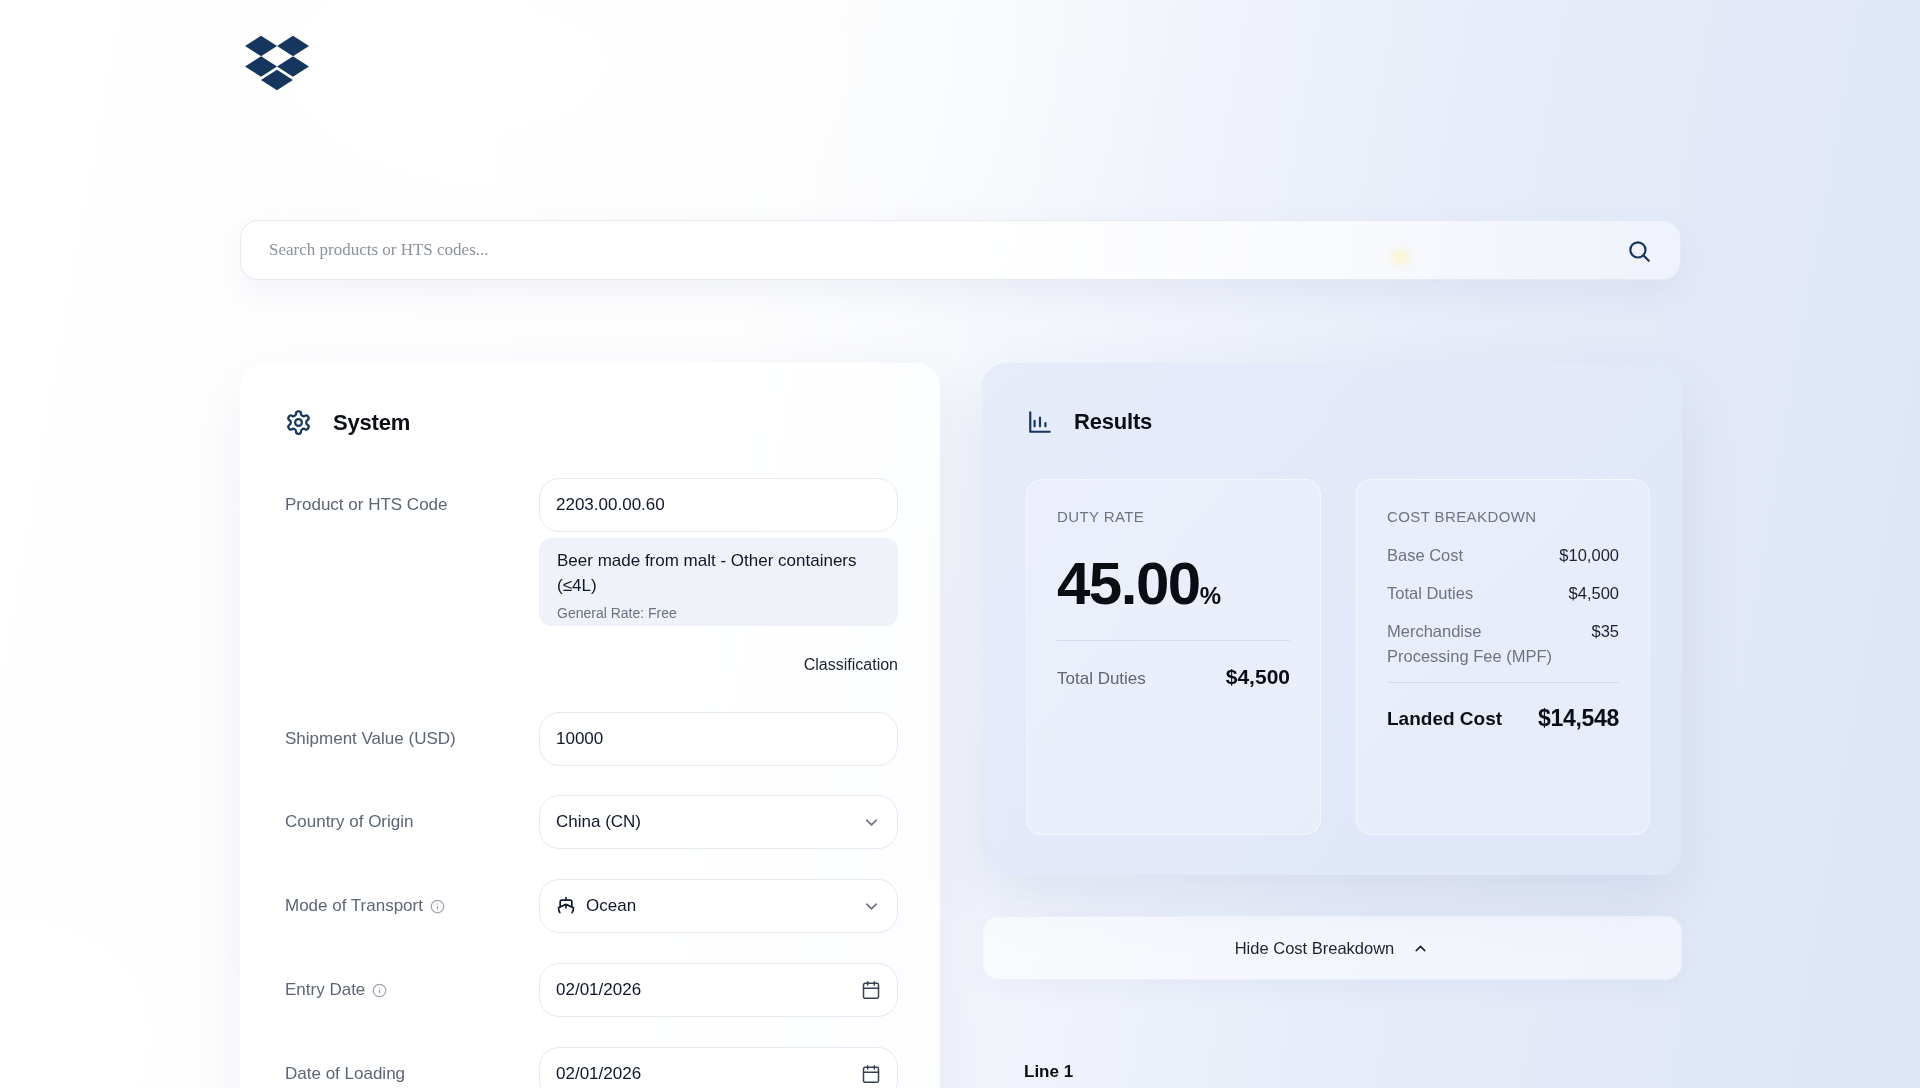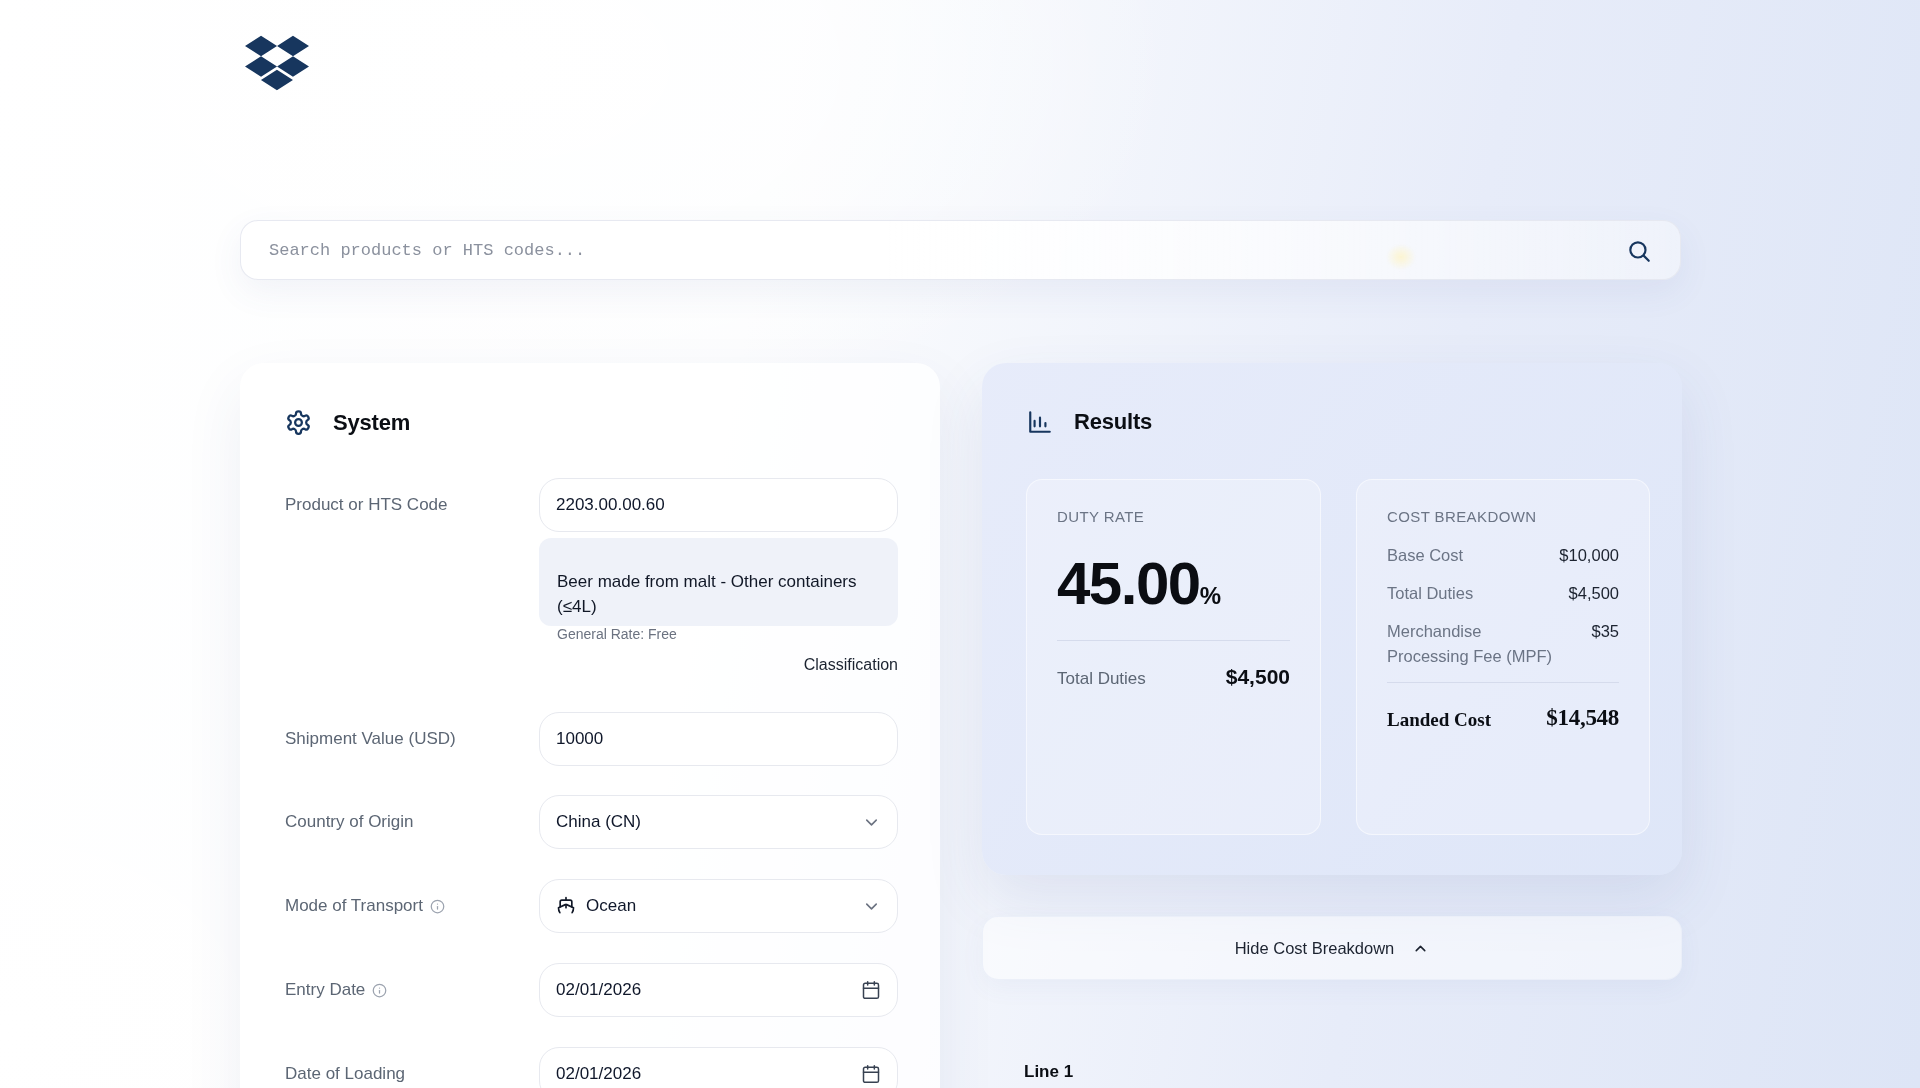--- a/index.html
+++ b/index.html
@@ -23,21 +23,21 @@
     left:240px; top:220px; width:1441px; height:60px;
     border-radius:18px;
     background:linear-gradient(90deg, rgba(255,255,255,0.97) 45%, rgba(255,255,255,0.42) 100%);
     border:1px solid rgba(228,231,240,0.9);
     box-shadow:0 12px 34px rgba(70,90,150,0.07);
     display:flex; align-items:center;
   }
   .searchbar input {
     flex:1; height:100%; border:none; outline:none; background:transparent;
     padding:0 60px 0 28px; font-size:17px; color:#0f172a;
-    font-family:Liberation Mono, monospace;
+    font-family:Liberation Serif, serif;
   }
   .searchbar input::placeholder { color:#8b919e; }
   .search-ico { position:absolute; right:28px; top:17px; width:26px; height:26px; }
   .sparkle {
     left:1386px; top:244px; width:30px; height:26px; border-radius:50%;
     background:radial-gradient(closest-side, rgba(252,244,205,0.95), rgba(252,244,205,0));
     filter:blur(1px); pointer-events:none;
   }
 
   
@@ -66,21 +66,21 @@
     background:rgba(255,255,255,0.92); border:1px solid #e7e9ef; border-radius:20px;
     display:flex; align-items:center; padding:0 16px; gap:10px;
   }
   .fctrl input {
     border:none; outline:none; background:transparent; width:100%;
     font-size:17px; color:#0f172a; font-family:"Liberation Sans", sans-serif;
   }
   .chev { margin-left:auto; flex:none; }
   .desc-card {
     position:absolute; left:299px; width:359px; height:88px;
-    background:rgba(236,240,248,0.85); border-radius:12px; padding:31px 18px;
+    background:rgba(236,240,248,0.85); border-radius:12px; padding:10px 18px;
   }
   .desc-main { font-size:17px; color:#111827; line-height:25px; }
   .desc-note { font-size:14px; color:#6b7280; margin-top:7px; }
   .classification {
     position:absolute; right:42px; font-size:16px; font-weight:500; color:#1b2330; cursor:pointer;
   }
 
   
   .inner-card {
     position:absolute; top:116px; height:356px;
@@ -93,21 +93,21 @@
   .duty-value { margin-top:24px; font-size:60px; font-weight:800; color:#0b0d12; letter-spacing:-1.5px; }
   .duty-unit { font-size:24px; font-weight:700; letter-spacing:0; }
   .divider { height:1px; background:#d5dbec; margin:22px 0 0 0; }
   .tot-row { display:flex; justify-content:space-between; align-items:baseline; margin-top:24px; }
   .tot-label { font-size:17px; color:#5c6674; }
   .tot-value { font-size:21px; font-weight:700; color:#0b0e14; }
   .cb-rows { margin-top:18px; }
   .cb-row { display:flex; justify-content:space-between; align-items:flex-start; margin-bottom:13px; }
   .cb-label { font-size:16.5px; color:#6b7485; line-height:25px; max-width:168px; }
   .cb-value { font-size:16.5px; color:#1c2330; font-weight:500; line-height:25px;margin-left:28px; }
-  .landed-row { display:flex; justify-content:space-between; align-items:flex-end; margin-top:22px;font-family:Liberation Serif, serif; }
+  .landed-row { display:flex; justify-content:space-between; align-items:center; margin-top:22px; }
   .landed-label { font-size:19px; font-weight:700; color:#0b0e14; }
   .landed-value { font-size:23px; font-weight:800; color:#0b0e14; letter-spacing:-0.3px; }
 
   
   .toggle-bar {
     left:982px; top:916px; width:700px; height:64px; border-radius:16px;
     background:rgba(255,255,255,0.5); border:1px solid rgba(234,238,248,0.9);
     display:flex; align-items:center; justify-content:center; gap:18px; cursor:pointer;
     box-shadow:0 8px 24px rgba(70,90,150,0.05);
   }

